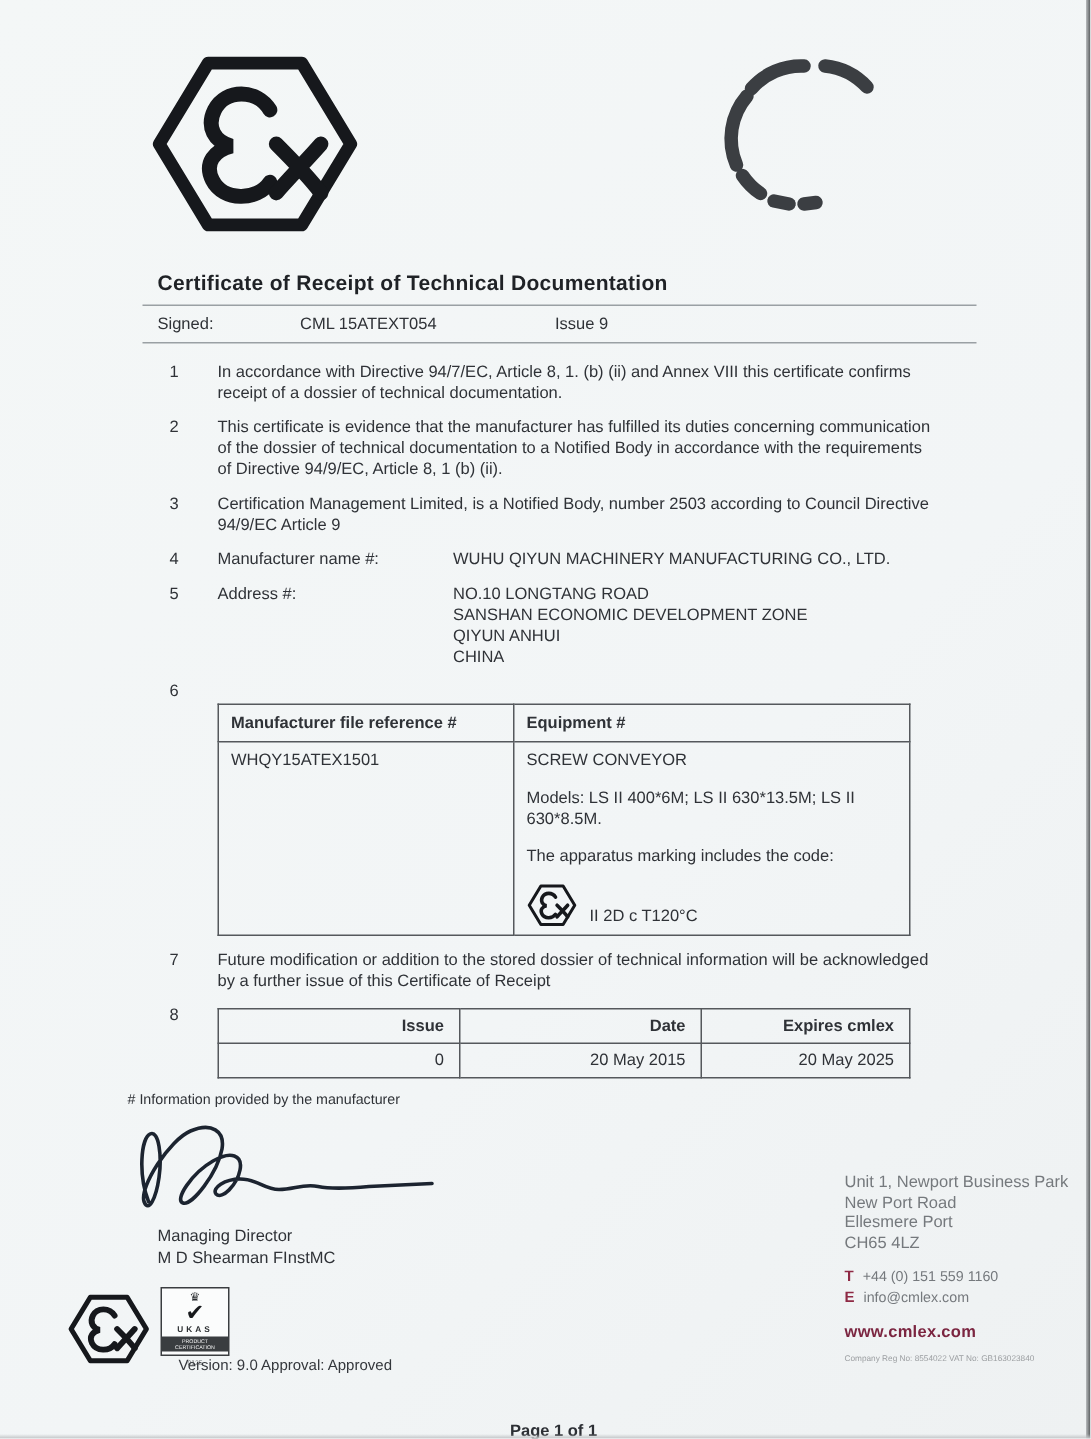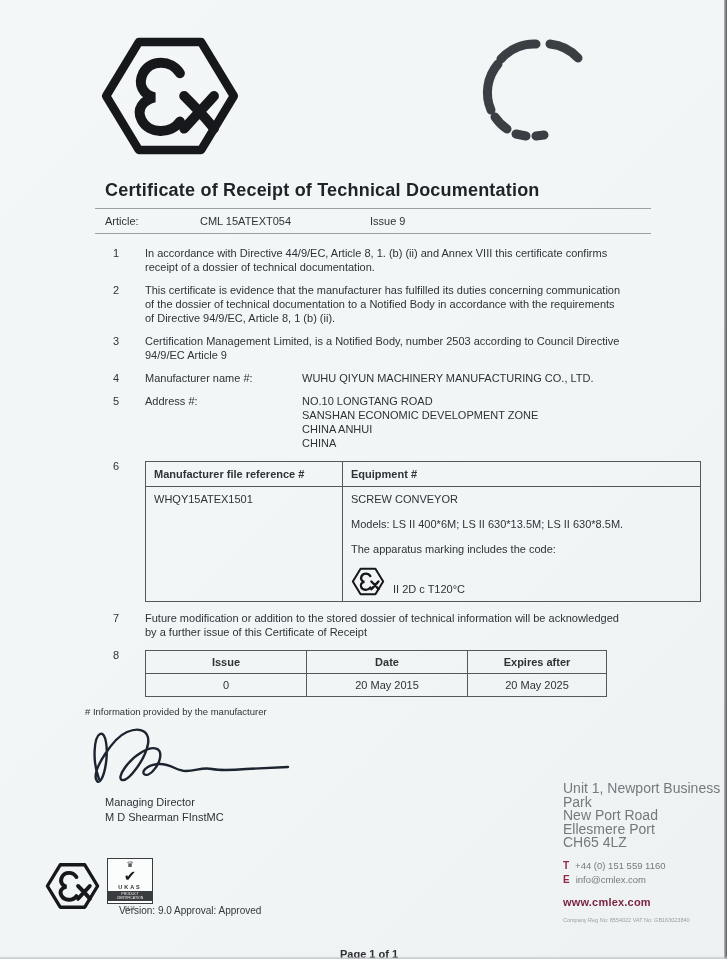--- a/index.html
+++ b/index.html
@@ -13,44 +13,44 @@
     background:linear-gradient(to right,#b9bcbe,#55585a);}
   .edge-bottom{position:absolute;left:0;bottom:0;width:100%;height:3px;
     background:linear-gradient(to bottom,rgba(160,163,165,0),#c2c5c7);}
 
   
   .exhex-large{position:absolute;left:97px;top:35px;width:146px;height:122px;}
   .cml-logo{position:absolute;left:478px;top:33px;width:220px;height:118px;}
 
   
   .main{position:absolute;left:105px;top:180px;width:516px;}
-  .doc-title{font-size:18px;font-weight:bold;color:#1f2226;letter-spacing:.2px;margin:0 0 7px 0;}
+  .doc-title{font-size:14px;font-weight:bold;color:#1f2226;letter-spacing:.2px;margin:0 0 7px 0;}
   .rule{height:1px;background:#9aa0a4;margin-left:-10px;width:556px;}
   .number-row{display:flex;align-items:center;height:24px;font-size:11px;}
   .number-row .lbl{width:95px;}
   .number-row .val{width:170px;}
   .clauses{margin-top:12px;margin-left:8px;}
   .clause{display:flex;margin-bottom:9px;font-size:11px;line-height:14px;}
   .clause .num{width:32px;flex:none;}
   .clause .body{flex:1;}
   .kv{display:flex;}
   .kv .k{width:157px;flex:none;}
   .kv .v{flex:1;}
 
   
   table{border-collapse:collapse;font-size:11px;color:#2f3237;}
-  .tbl6{width:556px;margin-top:2px;}
+  .tbl6{width:462px;margin-top:15px;}
   .tbl6 th,.tbl6 td{border:1px solid #55585c;text-align:left;vertical-align:top;padding:5px 8px;}
   .tbl6 th{font-weight:bold;height:14px;}
   .tbl6 .col1{width:180px;}
   .eq-par{margin-top:11px;}
   .marking-row{display:flex;align-items:flex-end;margin-top:8px;gap:8px;height:32px;}
   .exhex-cell{width:34px;height:29px;flex:none;}
   .tbl8{width:462px;margin-top:2px;}
-  .tbl8 th,.tbl8 td{border:1px solid #55585c;text-align:center;padding:4px 10px;height:14px;}
+  .tbl8 th,.tbl8 td{border:1px solid #55585c;text-align:right;padding:4px 10px;height:14px;}
   .tbl8 .c1{width:140px;} .tbl8 .c2{width:140px;}
 
   .footnote{font-size:9.5px;margin:7px 0 0 -20px;}
   .signed-label{font-size:11px;margin-top:16px;}
   .signature-svg{display:block;margin:4px 0 2px -22px;width:230px;height:72px;}
   .sig-name{font-size:11px;line-height:15px;}
 
   
   .exhex-small{position:absolute;left:44px;top:862px;width:57px;height:48px;}
   .ukas-badge{position:absolute;left:107px;top:858px;width:46px;text-align:center;}
@@ -59,21 +59,21 @@
   .ukas-check{font-size:15px;line-height:14px;font-weight:bold;color:#17191c;}
   .ukas-name{font-size:5.5px;font-weight:bold;letter-spacing:2px;color:#2a2d30;margin-top:1px;}
   .ukas-sub{font-size:3.5px;background:#3a3d40;color:#f2f2f2;padding:1px 0;margin-top:1px;}
   .ukas-num{font-size:4.5px;color:#6f7376;margin-top:2px;}
 
   .footer-version{position:absolute;left:119px;top:905px;font-size:10px;color:#34373c;}
   .footer-page{position:absolute;left:340px;top:904px;font-size:11px;font-weight:bold;color:#2c2f34;margin-top:44px;}
 
   
   .sidebar{position:absolute;left:563px;top:782px;width:160px;}
-  .sb-addr{font-size:14px;line-height:13.5px;color:#75797d;}
+  .sb-addr{font-size:11px;line-height:13.5px;color:#75797d;}
   .sb-contact{margin-top:9px;font-size:9.5px;line-height:14px;color:#75797d;}
   .sb-contact .pfx{color:#8e2944;font-weight:bold;font-size:10px;margin-right:6px;}
   .sb-web{margin-top:9px;font-size:11px;font-weight:bold;color:#7b2540;letter-spacing:.2px;}
   .sb-reg{margin-top:9px;font-size:5.5px;color:#9b9ea1;white-space:nowrap;}
 
   
   .cml-word{font-weight:bold;fill:#8e2944;}
   .cml-ex{fill:#3b3e42;font-weight:bold;}
   .cml-line-m{fill:#8e2944;} .cml-line-d{fill:#4a4d51;}
 </style>
@@ -109,31 +109,31 @@
     <text class="cml-ex" x="106" y="76" font-size="19"></text>
     <text class="cml-line-m" x="106" y="92" font-size="9.5" font-weight="bold"></text>
     <text class="cml-line-d" x="106" y="103" font-size="9.5"></text>
     <text class="cml-line-d" x="106" y="114" font-size="9.5"></text>
   </svg>
 
   <div class="main">
     <h1 class="doc-title">Certificate of Receipt of Technical Documentation</h1>
     <div class="rule"></div>
     <div class="number-row">
-      <span class="lbl">Article:</span>
+      <span class="lbl">Signed:</span>
       <span class="val">CML 15ATEXT054</span>
       <span>Issue 9</span>
     </div>
     <div class="rule"></div>
 
     <div class="clauses">
 
       <div class="clause">
         <span class="num">1</span>
-        <span class="body">In accordance with Directive 44/9/EC, Article 8, 1. (b) (ii) and Annex VIII this certificate confirms receipt of a dossier of technical documentation.</span>
+        <span class="body">In accordance with Directive 94/7/EC, Article 8, 1. (b) (ii) and Annex VIII this certificate confirms receipt of a dossier of technical documentation.</span>
       </div>
 
       <div class="clause">
         <span class="num">2</span>
         <span class="body">This certificate is evidence that the manufacturer has fulfilled its duties concerning communication of the dossier of technical documentation to a Notified Body in accordance with the requirements of Directive 94/9/EC, Article 8, 1 (b) (ii).</span>
       </div>
 
       <div class="clause">
         <span class="num">3</span>
         <span class="body">Certification Management Limited, is a Notified Body, number 2503 according to Council Directive 94/9/EC Article 9</span>
@@ -147,21 +147,21 @@
         </span>
       </div>
 
       <div class="clause">
         <span class="num">5</span>
         <span class="body kv">
           <span class="k">Address #:</span>
           <span class="v">
             <div>NO.10 LONGTANG ROAD</div>
             <div>SANSHAN ECONOMIC DEVELOPMENT ZONE</div>
-            <div>CHINA ANHUI</div>
+            <div>QIYUN ANHUI</div>
             <div>CHINA</div>
           </span>
         </span>
       </div>
 
       <div class="clause">
         <span class="num">6</span>
         <span class="body">
           <table class="tbl6">
             <tbody>
@@ -194,21 +194,21 @@
       </div>
 
       <div class="clause">
         <span class="num">8</span>
         <span class="body">
           <table class="tbl8">
             <tbody>
                 <tr>
               <th class="c1">Issue</th>
               <th class="c2">Date</th>
-              <th>Expires after</th>
+              <th>Expires cmlex</th>
             </tr>
             <tr>
               <td>0</td>
               <td>20 May 2015</td>
               <td>20 May 2025</td>
             </tr>
           </tbody>
             </table>
         </span>
       </div>

